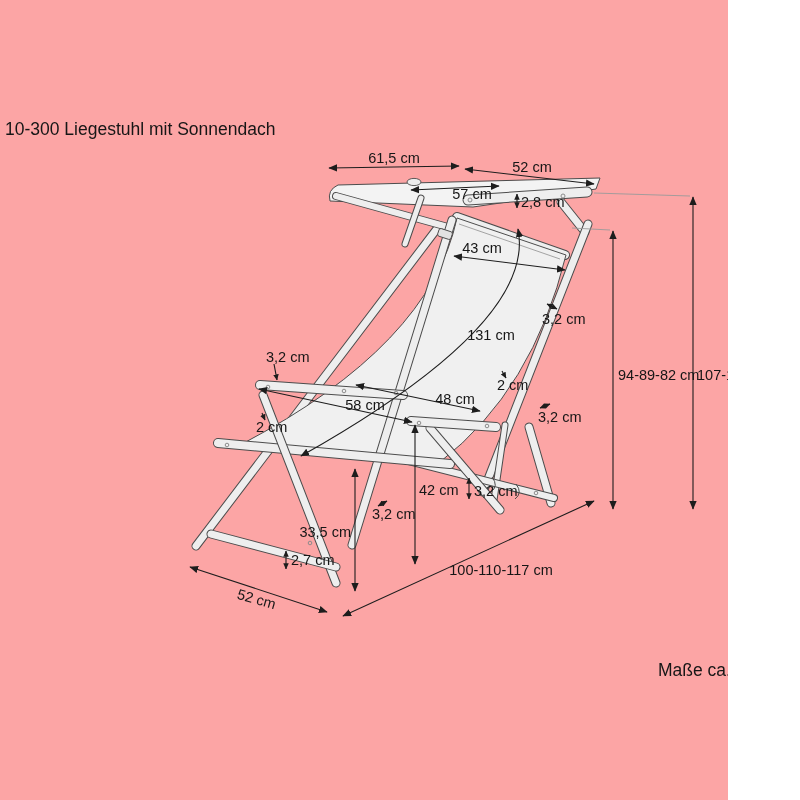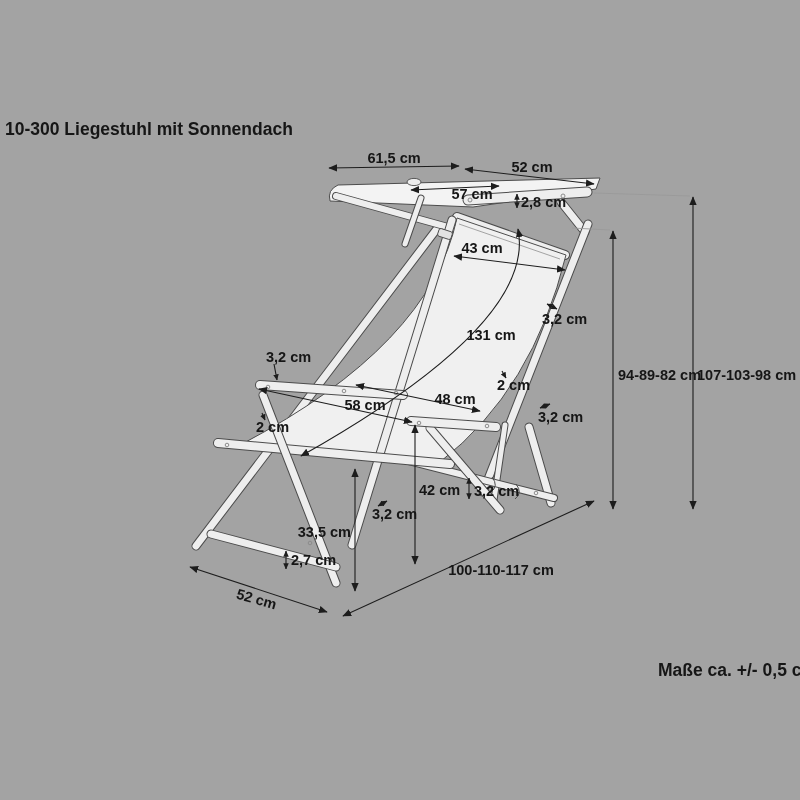--- a/index.html
+++ b/index.html
@@ -1,17 +1,17 @@
 <!DOCTYPE html>
 <html><head>
 <meta charset="utf-8">
 <style>
   html,body{margin:0;padding:0;background:#ffffff;}
-  .canvas{position:relative;width:800px;height:800px;background:#a3a3a3;overflow:hidden;
-          font-family:"Liberation Sans", sans-serif;font-weight:bold;}
+  .canvas{position:relative;width:728px;height:800px;background:#fca5a5;overflow:hidden;
+          font-family:"Liberation Sans", sans-serif;}
   svg{display:block;}
   text{font-family:"Liberation Sans", sans-serif;fill:#161616;}
   .ttl{font-size:17.5px;}
   .dim{font-size:14.5px;}
   .bar-o{stroke:#4c4c4c;stroke-linecap:round;fill:none;}
   .bar-f{stroke:#eeeeee;stroke-linecap:round;fill:none;}
   .dl{stroke:#1d1d1d;stroke-width:1.1;fill:none;}
   .thin{stroke:#9a9a9a;stroke-width:0.9;fill:none;}
   .scr{fill:none;stroke:#8c8c8c;stroke-width:1;}
 </style>

